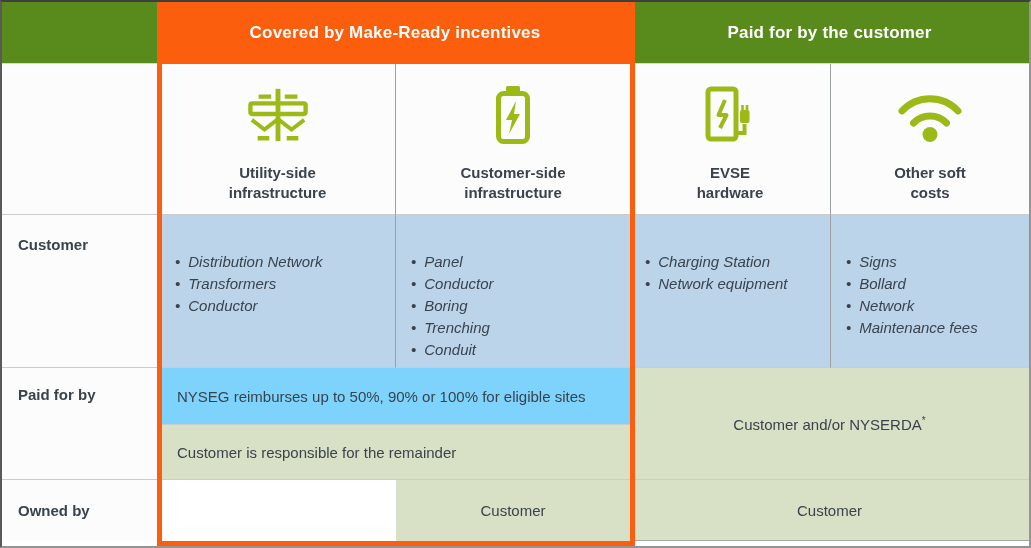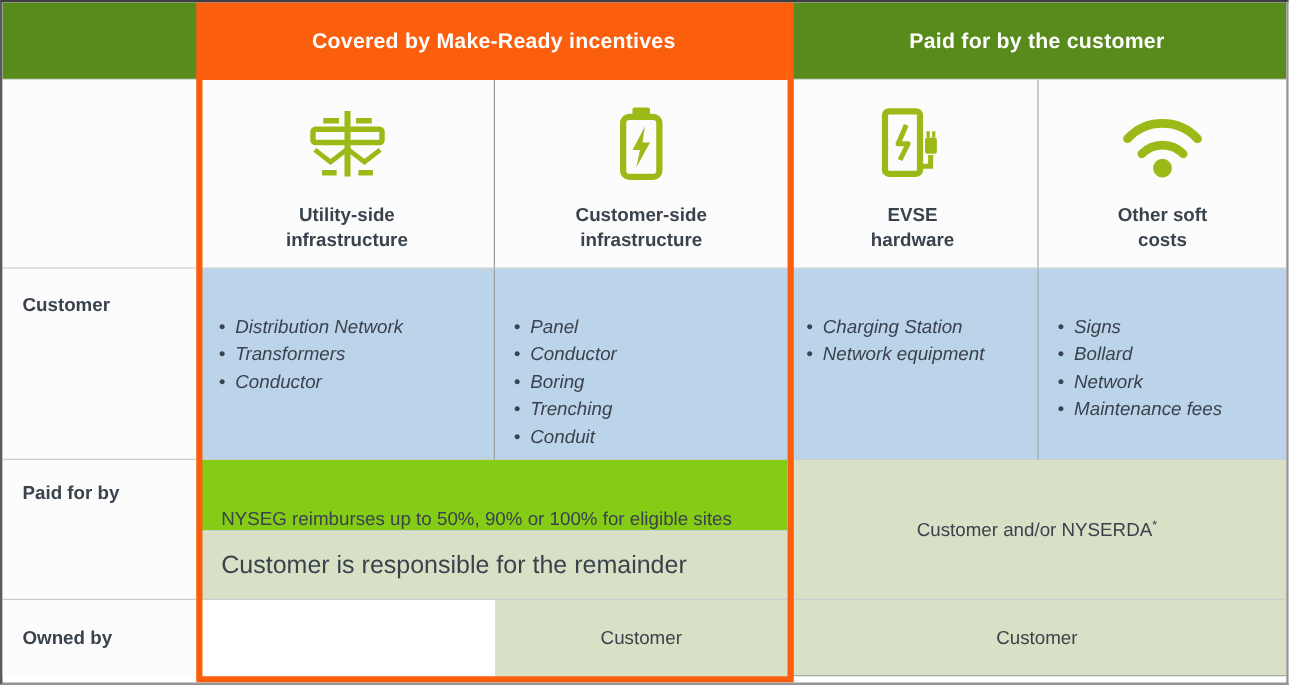--- a/index.html
+++ b/index.html
@@ -45,25 +45,25 @@
   .ex-label{grid-column:1/2;grid-row:3;padding-top:21px;border-bottom:1px solid var(--hline,#c9cdcd);}
   .ex-cell{
     grid-row:3;background:var(--blue,#bcd4ea);
     padding:36px 10px 0 15px;border-bottom:1px solid var(--hline,#c9cdcd);font-style:italic;
   }
   .ex-cell ul{margin:0;padding:0;list-style:none;}
   .ex-cell li{font-size:15px;line-height:22px;}
   .ex-cell li::before{content:"\2022";margin-right:8px;}
   
   .paid-label{grid-column:1/2;grid-row:4/6;padding-top:18px;border-bottom:1px solid var(--hline,#c9cdcd);}
-  .paid-sub1{grid-column:2/4;grid-row:4;background:#84cc16;
-             display:flex;align-items:flex-end;padding-left:17px;font-size:15px;
+  .paid-sub1{grid-column:2/4;grid-row:4;background:#7dd3fc;
+             display:flex;align-items:center;padding-left:17px;font-size:15px;
              border-bottom:1px solid var(--hline,#c9cdcd);}
   .paid-sub2{grid-column:2/4;grid-row:5;background:var(--cellgreen,#d8e0c6);
-             display:flex;align-items:center;padding-left:17px;font-size:20px;
+             display:flex;align-items:center;padding-left:17px;font-size:15px;
              border-bottom:1px solid var(--hline,#c9cdcd);}
   .paid-right{grid-column:4/6;grid-row:4/6;background:var(--cellgreen,#d8e0c6);
               display:flex;align-items:center;justify-content:center;font-size:15px;
               border-bottom:1px solid var(--hline,#c9cdcd);}
   .paid-right sup{font-size:10px;}
   
   .owned-label{grid-column:1/2;grid-row:6;display:flex;align-items:center;}
   .owned-cell{grid-row:6;display:flex;align-items:center;justify-content:center;font-size:15px;}
   .owned-nyseg{grid-column:2/3;background:#fcfcfc;border-right:1px solid var(--vline,#9aa0a0);}
   .owned-customer{grid-column:3/4;background:var(--cellgreen,#d8e0c6);}

